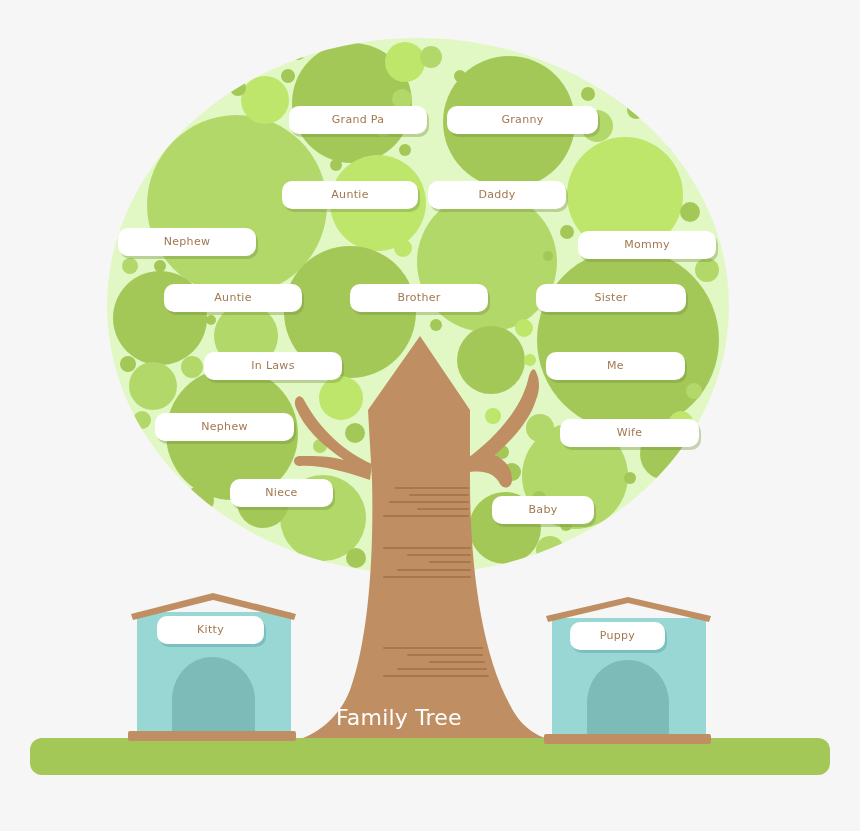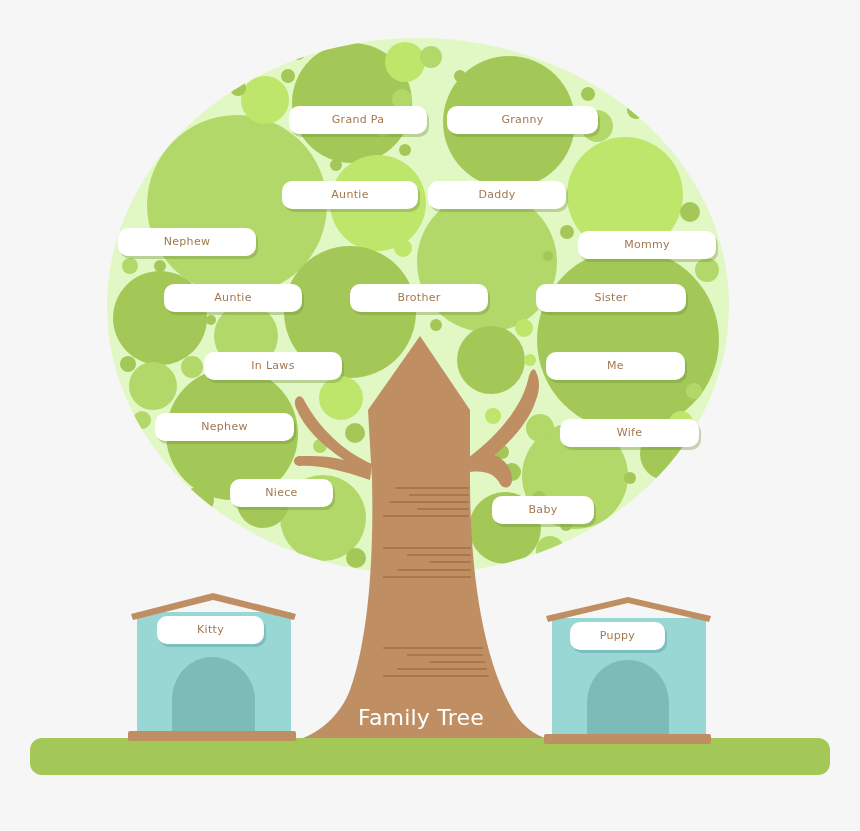--- a/index.html
+++ b/index.html
@@ -6,21 +6,21 @@
   body { width: 860px; height: 831px; background: #f6f6f6; position: relative; overflow: hidden; font-family: "DejaVu Sans", "Liberation Sans", sans-serif; }
   #scene { position: absolute; left: 0; top: 0; width: 860px; height: 831px; }
   .tag {
     position: absolute; height: 28px; background: #ffffff; border-radius: 10px;
     box-shadow: 2px 3px 0 rgba(110,140,60,0.35);
     color: #a2784f; font-size: 11px; line-height: 28px; text-align: center;
     letter-spacing: 0.3px; white-space: nowrap; cursor: pointer;
   }
   .tag.house { box-shadow: 2px 3px 0 rgba(70,150,150,0.35); }
   .title {
-    position: absolute; left: 336px; top: 703px; width: 170px; text-align: center;
+    position: absolute; left: 336px; top: 703px; width: 170px; text-align: left;
     color: #ffffff; font-size: 22px; line-height: 30px; letter-spacing: 0.2px;
   }
 </style>
 </head>
 <body>
 
 <svg id="scene" viewBox="0 0 860 831" xmlns="http://www.w3.org/2000/svg">
   <defs>
     <clipPath id="canopyClip">
         <ellipse cx="418" cy="306" rx="311" ry="268"></ellipse>

